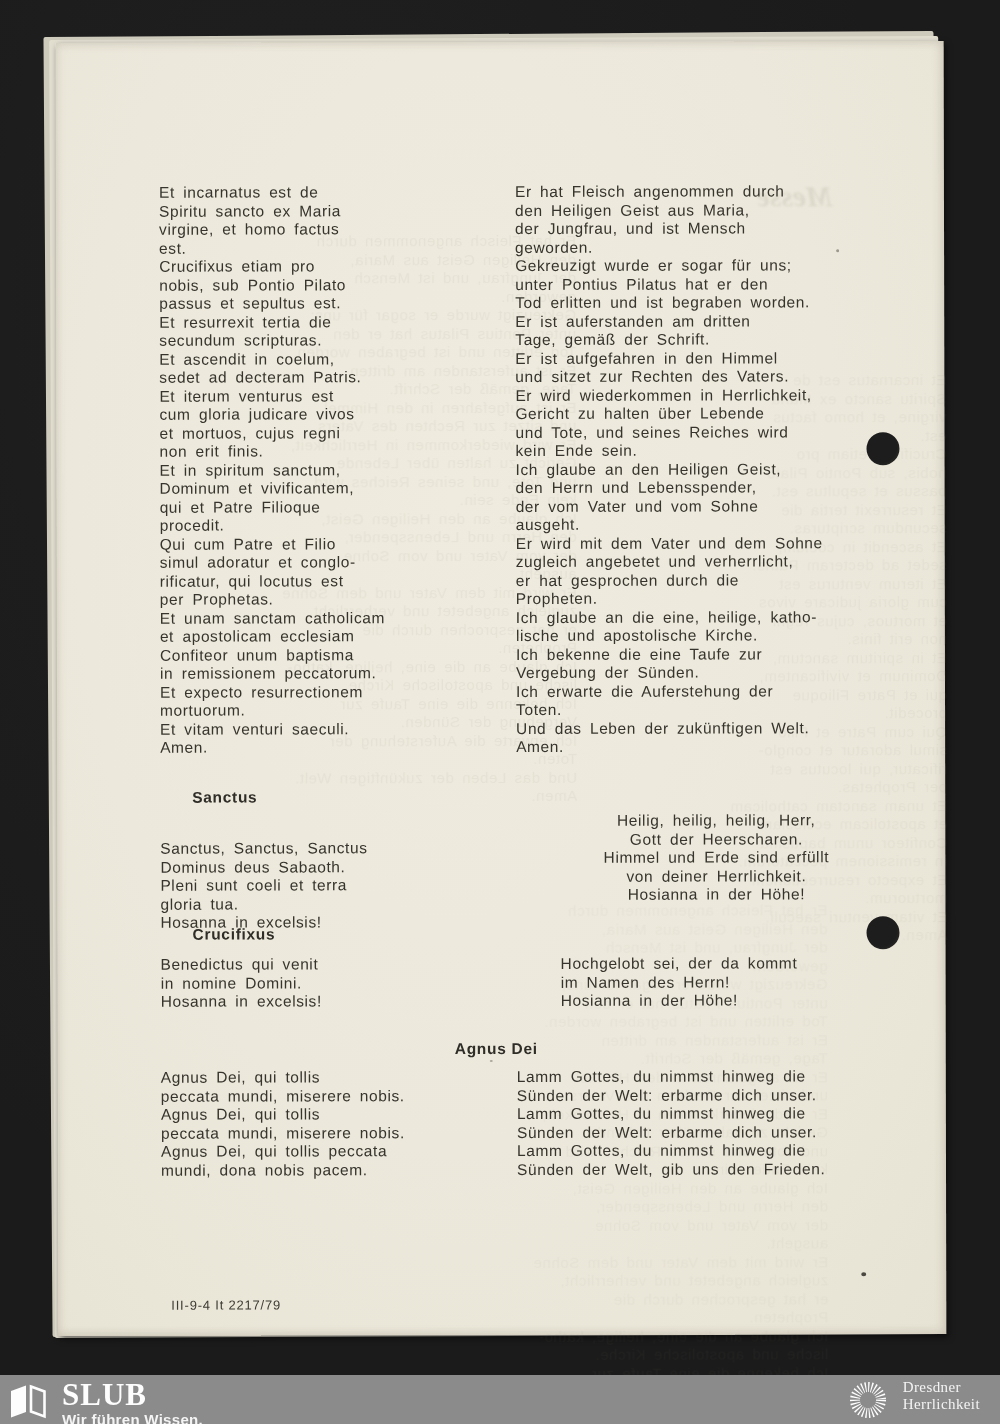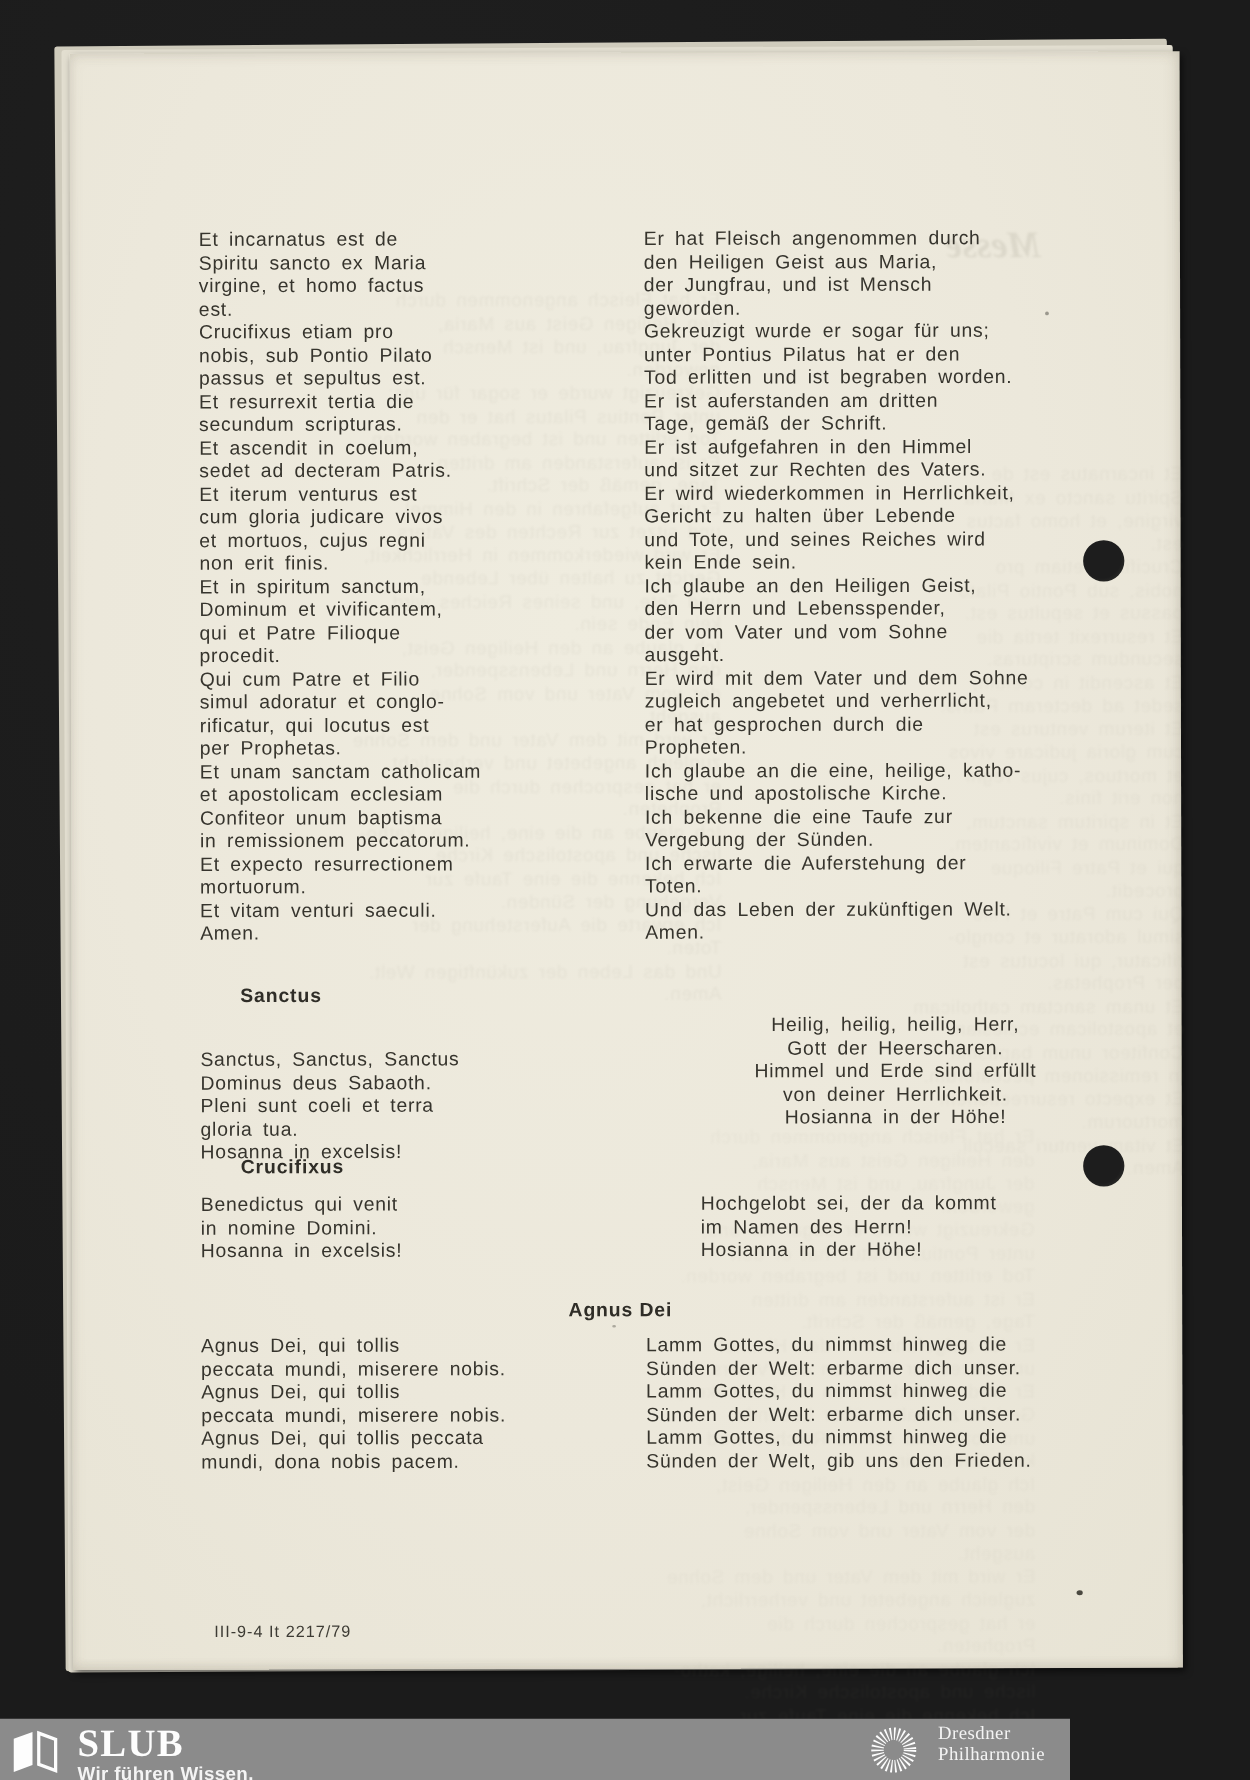--- a/index.html
+++ b/index.html
@@ -67,21 +67,21 @@
     white-space:pre-line;pointer-events:none;
   }
   .ghost-title{
     position:absolute;transform:scaleX(-1);
     font-family:"Liberation Serif", serif;font-style:italic;font-weight:700;
     font-size:30px;color:#7d7968;opacity:.14;filter:blur(.8px);
     pointer-events:none;
   }
   
   .footer-bar{
-    position:absolute;left:0;bottom:0;width:856px;height:49px;
+    position:absolute;left:0;bottom:0;width:1000px;height:49px;
     background:#8b8b8b;
   }
   .slub-group{position:absolute;left:8px;top:5px;display:flex;align-items:flex-start;}
   .slub-book{margin-top:3px;}
   .slub-text{margin-left:14px;}
   .slub-name{
     font-family:"Liberation Serif", serif;font-weight:700;
     font-size:31px;line-height:30px;color:#fdfdfd;letter-spacing:1px;
   }
   .slub-tagline{
@@ -320,18 +320,18 @@
     </div>
 
     <div class="phil-group">
       <span>
         <svg width="42" height="42" viewBox="0 0 42 42">
           <circle cx="21" cy="21" r="13" fill="none" stroke="#fdfdfd" stroke-width="10" stroke-dasharray="1.2 1.85"></circle>
         </svg>
       </span>
       <span class="phil-text">
         <div>Dresdner</div>
-        <div>Philharmonie</div>
+        <div>Herrlichkeit</div>
       </span>
     </div>
 
   </div>
 </div>
 
 </body></html>

